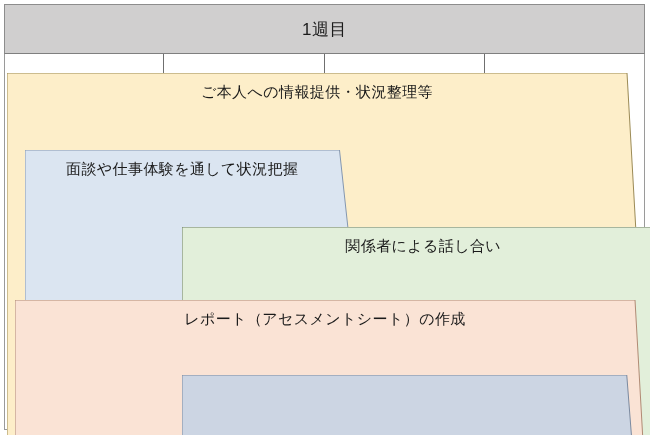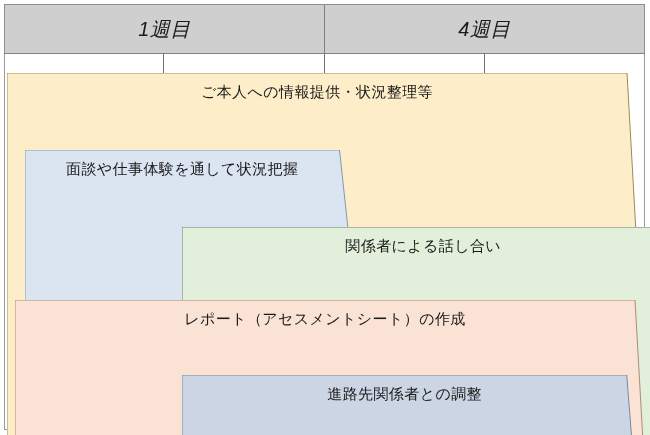--- a/index.html
+++ b/index.html
@@ -40,26 +40,25 @@
     box-sizing: border-box;
     background: #d0cfcf;
     border: 1px solid #8d8d8d;
     border-bottom: 1px solid #7f7f7f;
   }
   .header-cell {
     flex: 1 1 0;
     display: flex;
     align-items: center;
     justify-content: center;
-    font-size: 20px;
+    font-size: 17px;
     color: #1b1b1b;
     border-right: 1px solid #7f7f7f;
     box-sizing: border-box;
     letter-spacing: 0.5px;
-    font-style: italic;
   }
   .header-cell:last-child { border-right: none; }
 
   
   .col-line {
     position: absolute;
     top: 54px;
     width: 1px;
     height: 376px;
     background: #6f6f6f;
@@ -92,23 +91,20 @@
 <body>
 
 <div id="canvas">
 
   <div class="frame"></div>
 
   <div class="header-row">
     <div class="header-cell">
       <span>1週目</span>
     </div>
-    <div class="header-cell">
-      <span>4週目</span>
-    </div>
   </div>
 
   <div class="col-line" style="left:163px;"></div>
   <div class="col-line" style="left:324px;"></div>
   <div class="col-line" style="left:484px;"></div>
 
   <div class="arrow" id="arrow-1" style="left: 7px; top: 73px; width: 638px; height: 39px;">
     <svg class="shape" viewBox="0 0 100 100" preserveAspectRatio="none">
       <polygon id="poly-1" points="0,0 97.17868338557994,0 100,50 97.17868338557994,100 0,100" vector-effect="non-scaling-stroke" fill="#fdeec9" stroke="#9b8a55" stroke-width="1"></polygon>
     </svg>
@@ -133,16 +129,15 @@
     <svg class="shape" viewBox="0 0 100 100" preserveAspectRatio="none">
       <polygon id="poly-4" points="0,0 97.17868338557994,0 100,50 97.17868338557994,100 0,100" vector-effect="non-scaling-stroke" fill="#fae3d5" stroke="#b08a74" stroke-width="1"></polygon>
     </svg>
     <span class="label" style="padding-right: 18px;">レポート（アセスメントシート）の作成</span>
   </div>
 
   <div class="arrow" id="arrow-5" style="left: 182.25px; top: 375px; width: 462.75px; height: 39px;">
     <svg class="shape" viewBox="0 0 100 100" preserveAspectRatio="none">
       <polygon id="poly-5" points="0,0 96.11021069692059,0 100,50 96.11021069692059,100 0,100" vector-effect="non-scaling-stroke" fill="#ccd5e3" stroke="#7b8aa0" stroke-width="1"></polygon>
     </svg>
-    <span class="label" style="padding-right: 18px;">進路先関係者との調整</span>
   </div>
 
 </div>
 
 </body></html>

